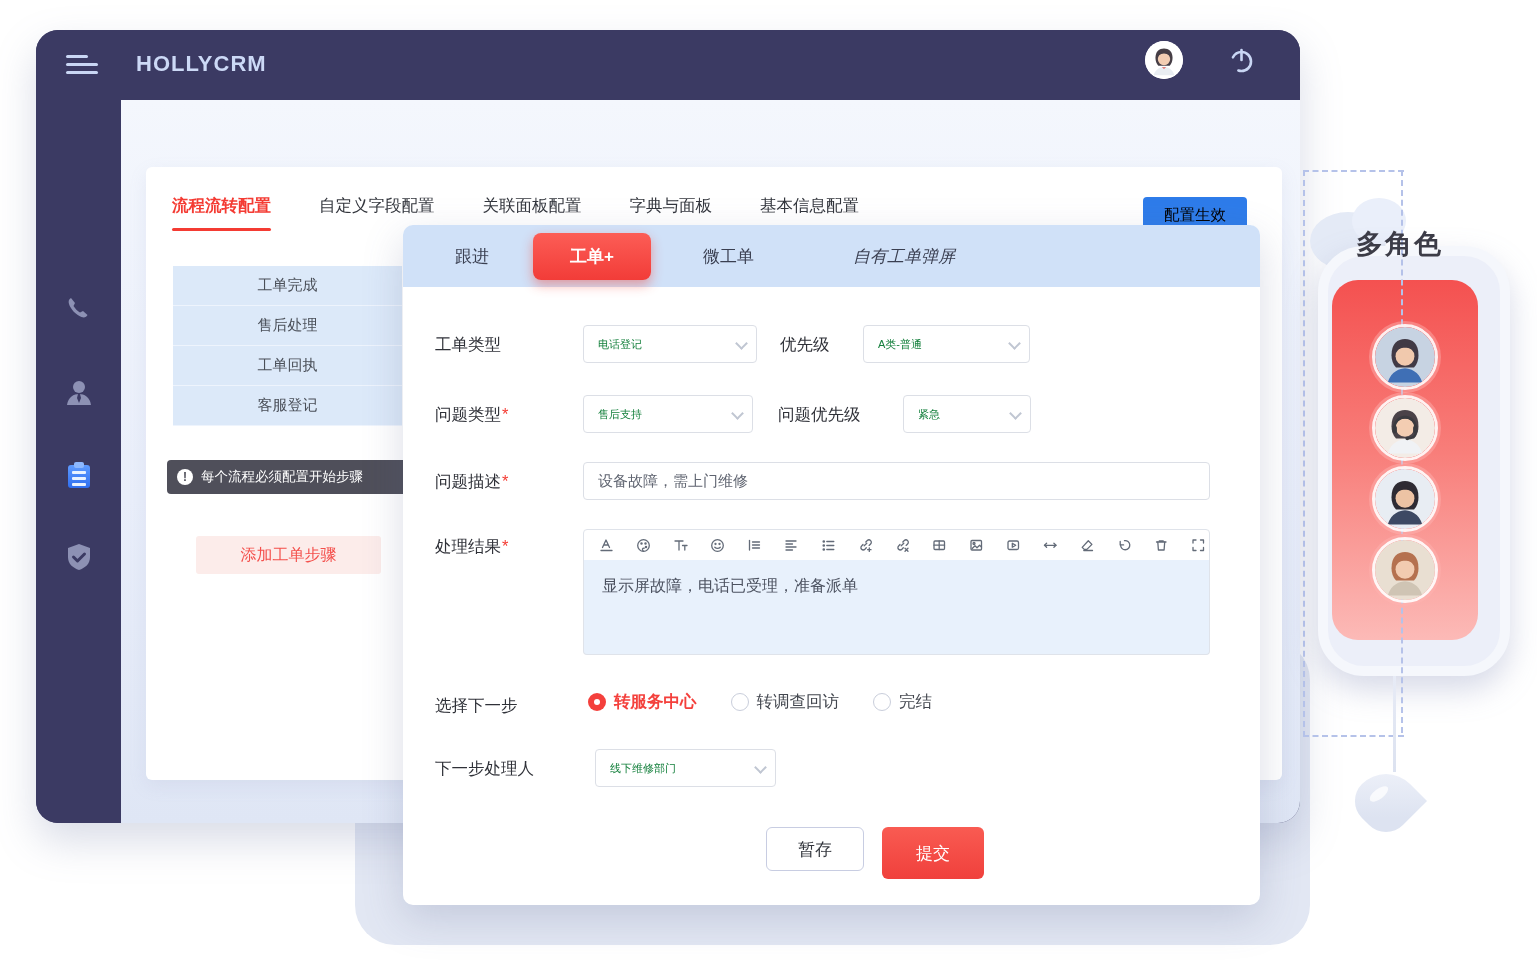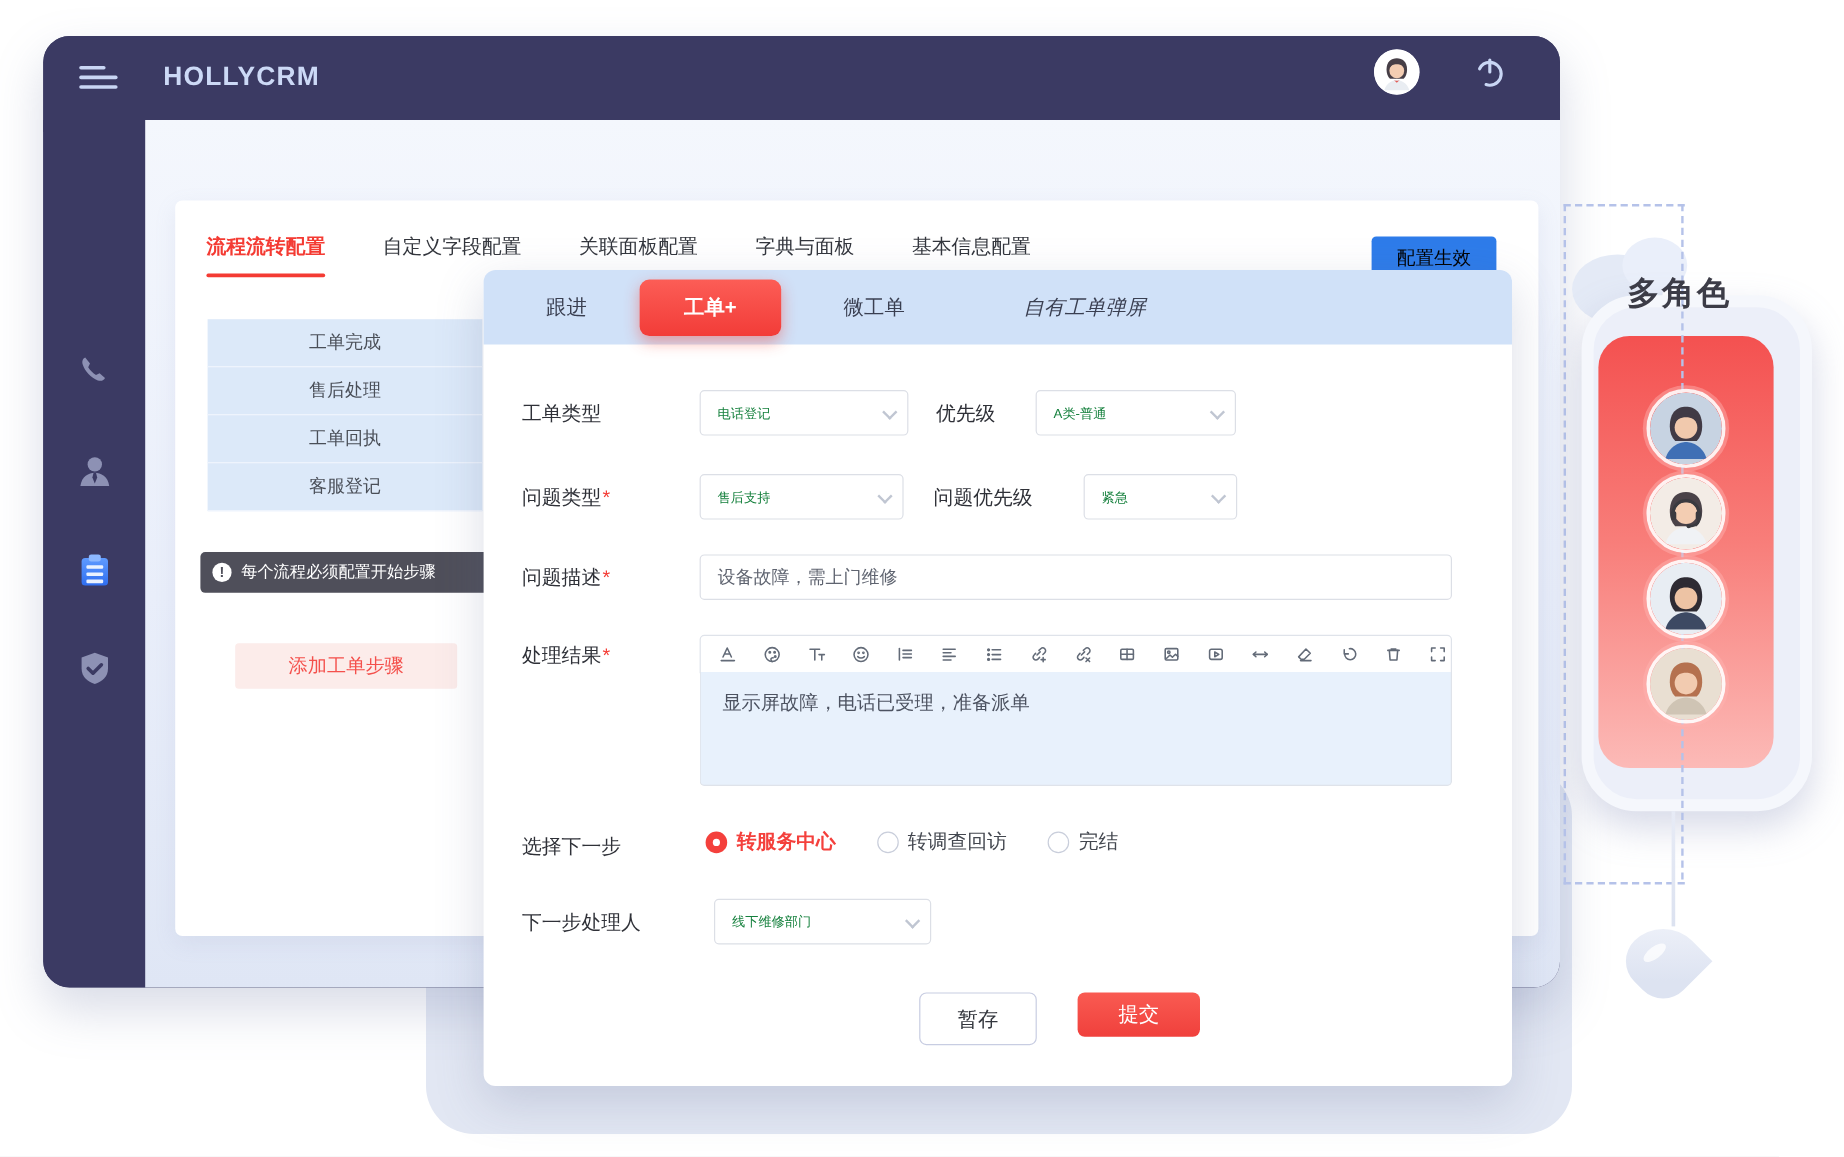--- a/index.html
+++ b/index.html
@@ -75,22 +75,22 @@
     padding:16px 18px;font-size:16px;color:#4c5260;}
   .radio-row{position:absolute;display:flex;align-items:center;gap:34px;}
   .radio-opt{display:flex;align-items:center;gap:8px;cursor:pointer;font-size:16.5px;color:#43474f;}
   .radio{width:18px;height:18px;border-radius:50%;border:1px solid #c9cedb;background:#fff;box-sizing:border-box;flex:none;}
   .radio-opt.selected .radio{background:#f4403c;border:none;position:relative;}
   .radio-opt.selected .radio::after{content:"";position:absolute;left:6px;top:6px;width:6px;height:6px;border-radius:50%;background:#fff;}
   .radio-opt.selected{color:#f4403c;font-weight:bold;}
   .mfooter{position:absolute;left:0;top:602px;width:100%;height:42px;}
   .btn-save{position:absolute;left:363px;top:0;width:96px;height:42px;background:#fff;border:1px solid #c8cde2;
     border-radius:6px;font-size:17px;color:#33363d;display:flex;align-items:center;justify-content:center;cursor:pointer;}
-  .btn-submit{position:absolute;left:479px;top:0;width:102px;height:37px;border-radius:6px;color:#fff;font-size:17px;
-    background:linear-gradient(180deg,#f95b52,#f0403c);display:flex;align-items:center;justify-content:center;cursor:pointer;margin-left:16px;}
+  .btn-submit{position:absolute;left:479px;top:0;width:102px;height:52px;border-radius:6px;color:#fff;font-size:17px;
+    background:linear-gradient(180deg,#f95b52,#f0403c);display:flex;align-items:center;justify-content:center;cursor:pointer;}
   
   .dash-rect{position:absolute;left:1303px;top:170px;width:99px;height:563px;z-index:3;
     border-left:2px dashed #b5c2e9;border-top:2px dashed #b5c2e9;border-bottom:2px dashed #b5c2e9;}
   .cloud1{position:absolute;left:1310px;top:212px;width:76px;height:58px;border-radius:50%;background:#e4eaf6;z-index:4;}
   .cloud2{position:absolute;left:1352px;top:198px;width:54px;height:46px;border-radius:50%;background:#eaeffa;z-index:4;}
   .phone{position:absolute;left:1318px;top:246px;width:192px;height:430px;border-radius:46px;background:#eceff9;
     border:10px solid #f5f7fc;box-sizing:border-box;box-shadow:0 14px 30px rgba(140,150,190,.35);z-index:5;}
   .red-panel{position:absolute;left:1332px;top:280px;width:146px;height:360px;border-radius:26px;z-index:6;
     background:linear-gradient(180deg,#f45150 0%,#f87e7a 48%,#fcbab7 100%);}
   .vdash{position:absolute;left:1401px;top:170px;width:0;height:563px;border-left:2px dashed #b5c2e9;z-index:7;}

